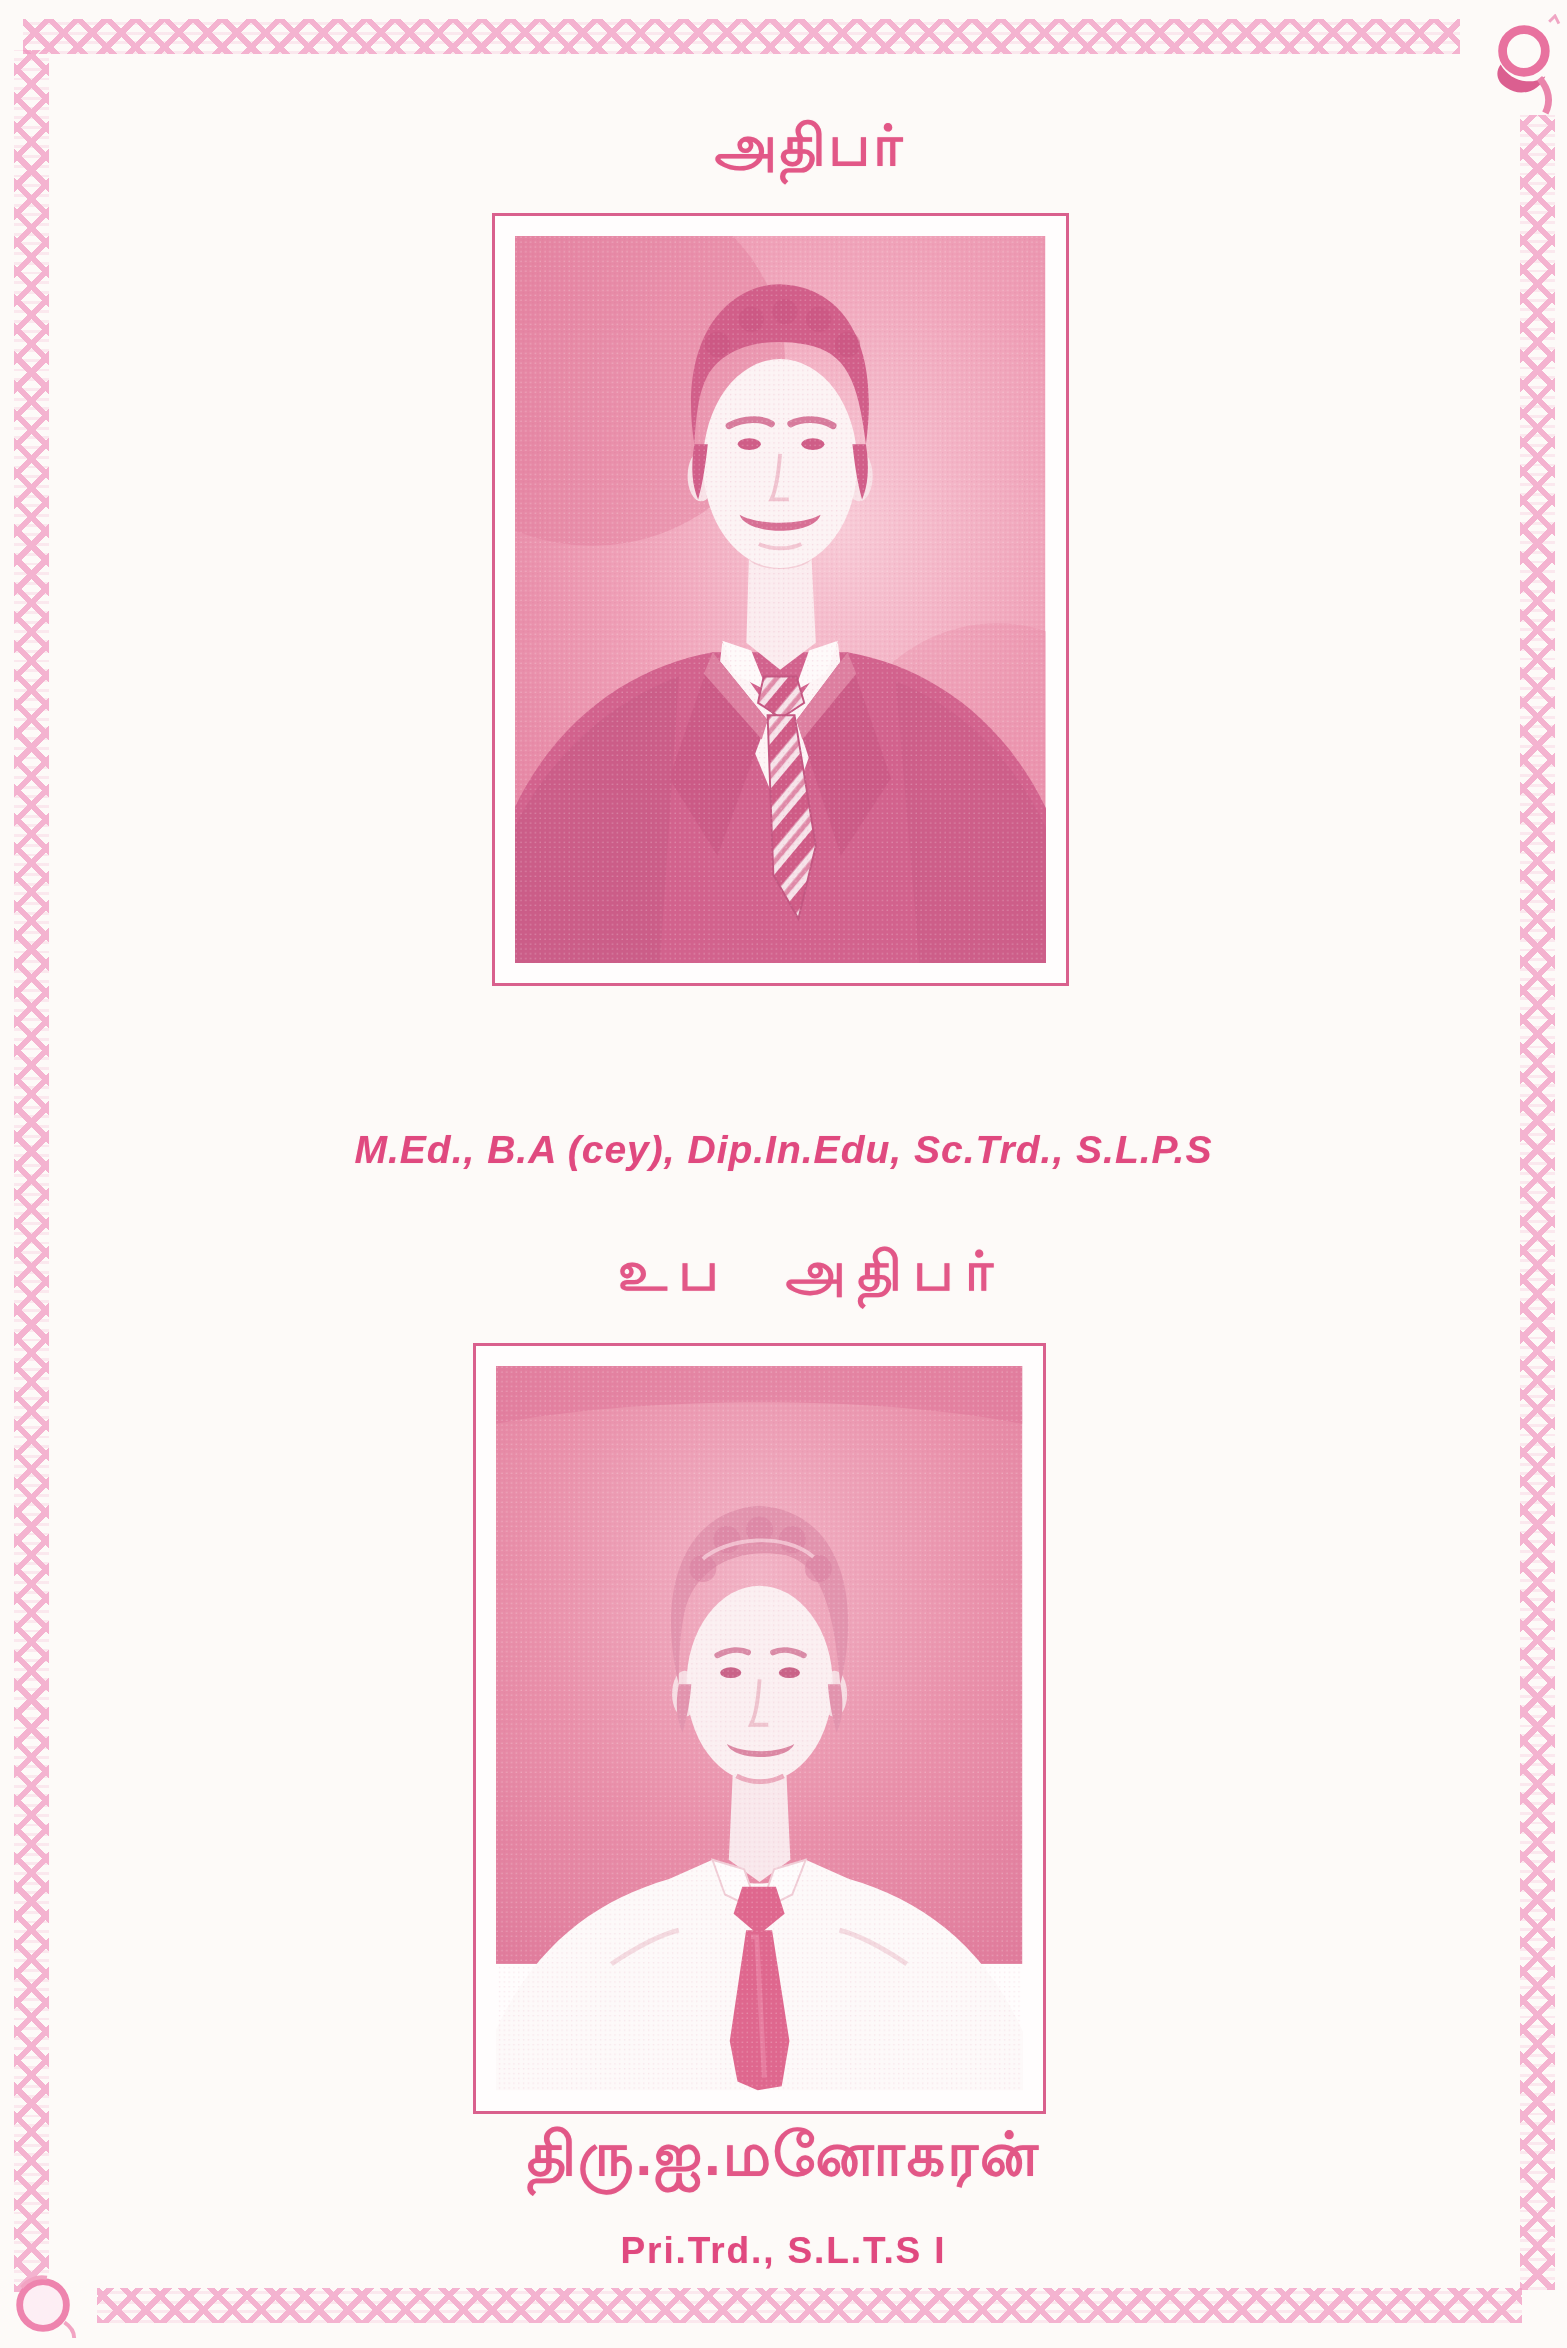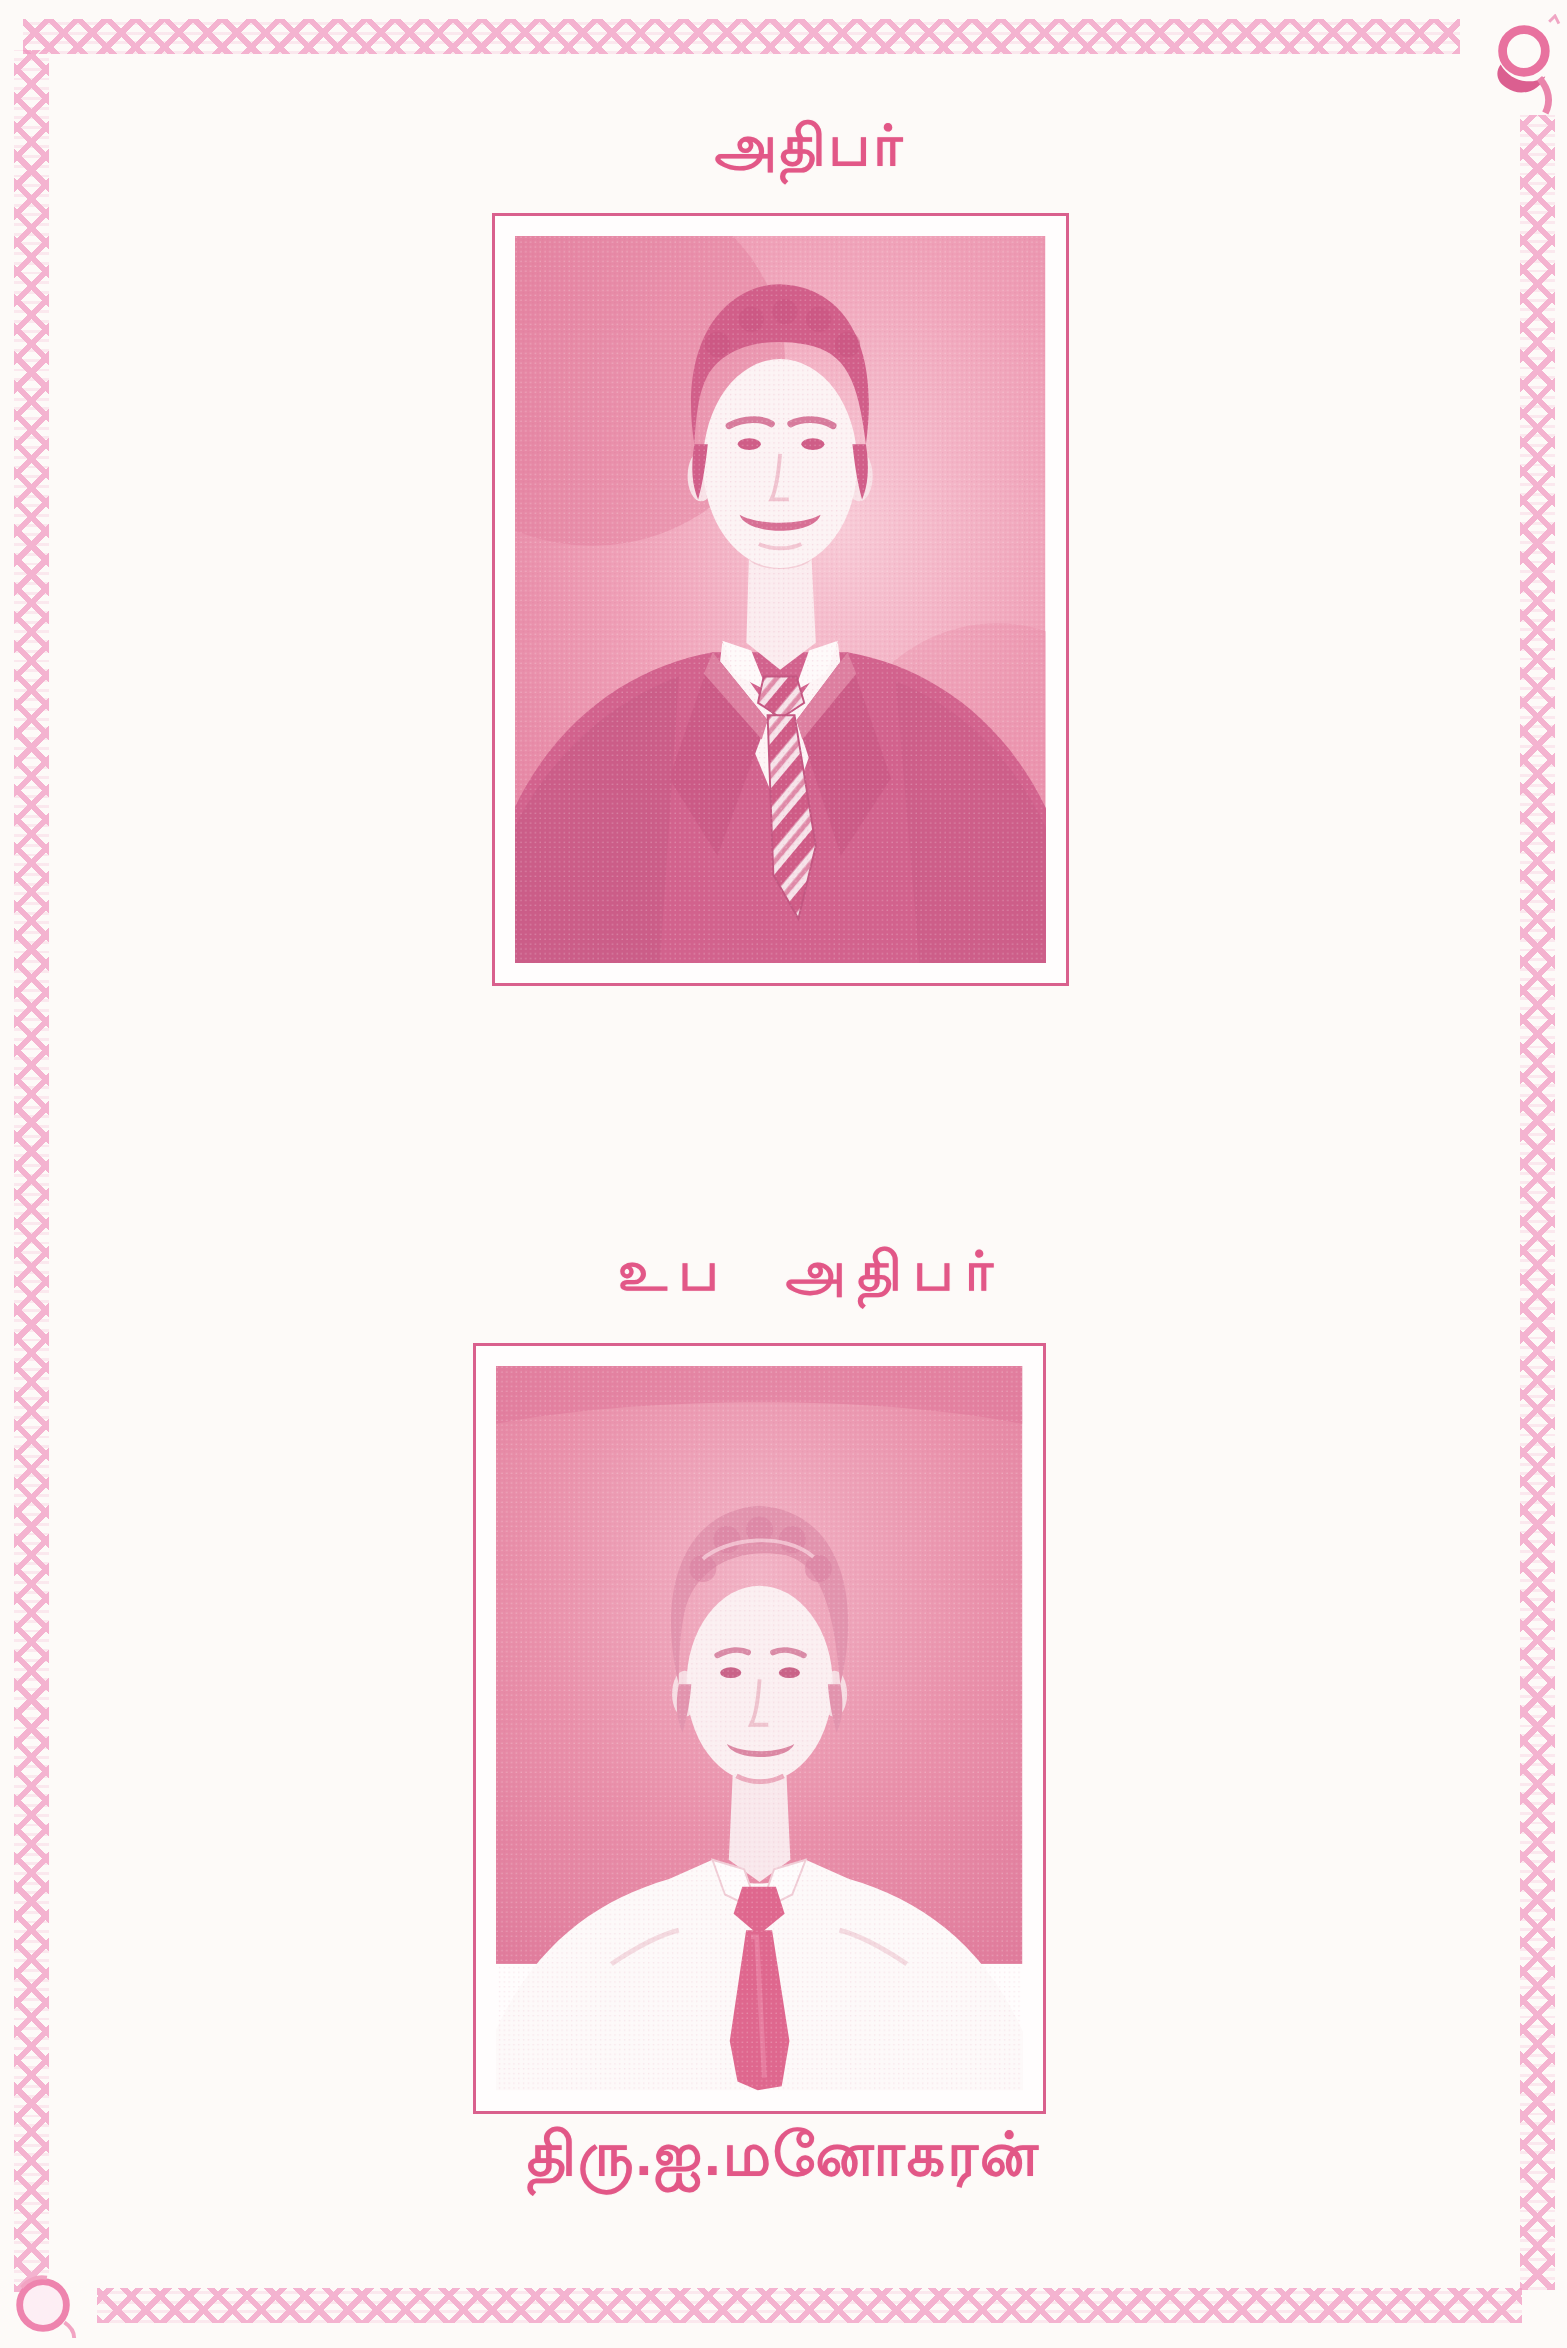--- a/index.html
+++ b/index.html
@@ -138,20 +138,21 @@
       <path d="M286,194 C298,188 316,188 330,196" stroke="#d77b9c" stroke-width="7" fill="none" stroke-linecap="round"></path>
       <ellipse cx="243" cy="215" rx="12" ry="6" fill="#cf5d87"></ellipse>
       <ellipse cx="309" cy="215" rx="12" ry="6" fill="#cf5d87"></ellipse>
       <path d="M275,225 C273,248 271,262 266,272 L284,272" stroke="#f0c3cf" stroke-width="4" fill="none"></path>
       <path d="M233,288 C252,299 298,299 317,288 C310,310 240,310 233,288 Z" fill="#d76f94"></path>
       <path d="M253,318 C265,324 285,324 297,318" stroke="#f2c6d2" stroke-width="4" fill="none"></path>
       <rect width="550" height="750" fill="url(#ht1)"></rect>
     </svg>
   </div>
 
+  <div class="t creds1">M.Ed., B.A (cey), Dip.In.Edu, Sc.Trd., S.L.P.S</div>
 
   <div class="t heading2">உப அதிபர்</div>
 
   <div class="photo-frame frame2">
     <svg viewBox="0 0 547 751" preserveAspectRatio="none">
       <defs>
         <radialGradient id="p2bg" cx="0.5" cy="0.35" r="0.8">
           <stop offset="0" stop-color="#f2b4c6"></stop>
           <stop offset="0.55" stop-color="#e990aa"></stop>
           <stop offset="1" stop-color="#e07c9c"></stop>
@@ -194,15 +195,16 @@
       <path d="M225,512 L258,522 L273,565 L238,548 Z" fill="#fefcfc" stroke="#f0cdd6" stroke-width="2"></path>
       <path d="M322,512 L289,522 L274,565 L308,548 Z" fill="#fefcfc" stroke="#f0cdd6" stroke-width="2"></path>
       <path d="M256,540 L291,540 L300,568 L273,590 L247,568 Z" fill="#df678e"></path>
       <path d="M260,585 L287,585 L305,700 L297,747 L272,751 L251,742 L243,700 Z" fill="#df678e"></path>
       <path d="M265,592 L271,592 L279,738" stroke="#ea86a6" stroke-width="5" fill="none" opacity="0.7"></path>
       <rect width="547" height="751" fill="url(#ht2)"></rect>
     </svg>
   </div>
 
   <div class="t name2">திரு.ஐ.மனோகரன்</div>
+  <div class="t creds2">Pri.Trd., S.L.T.S I</div>
 
 </div>
 
 
 </body></html>

